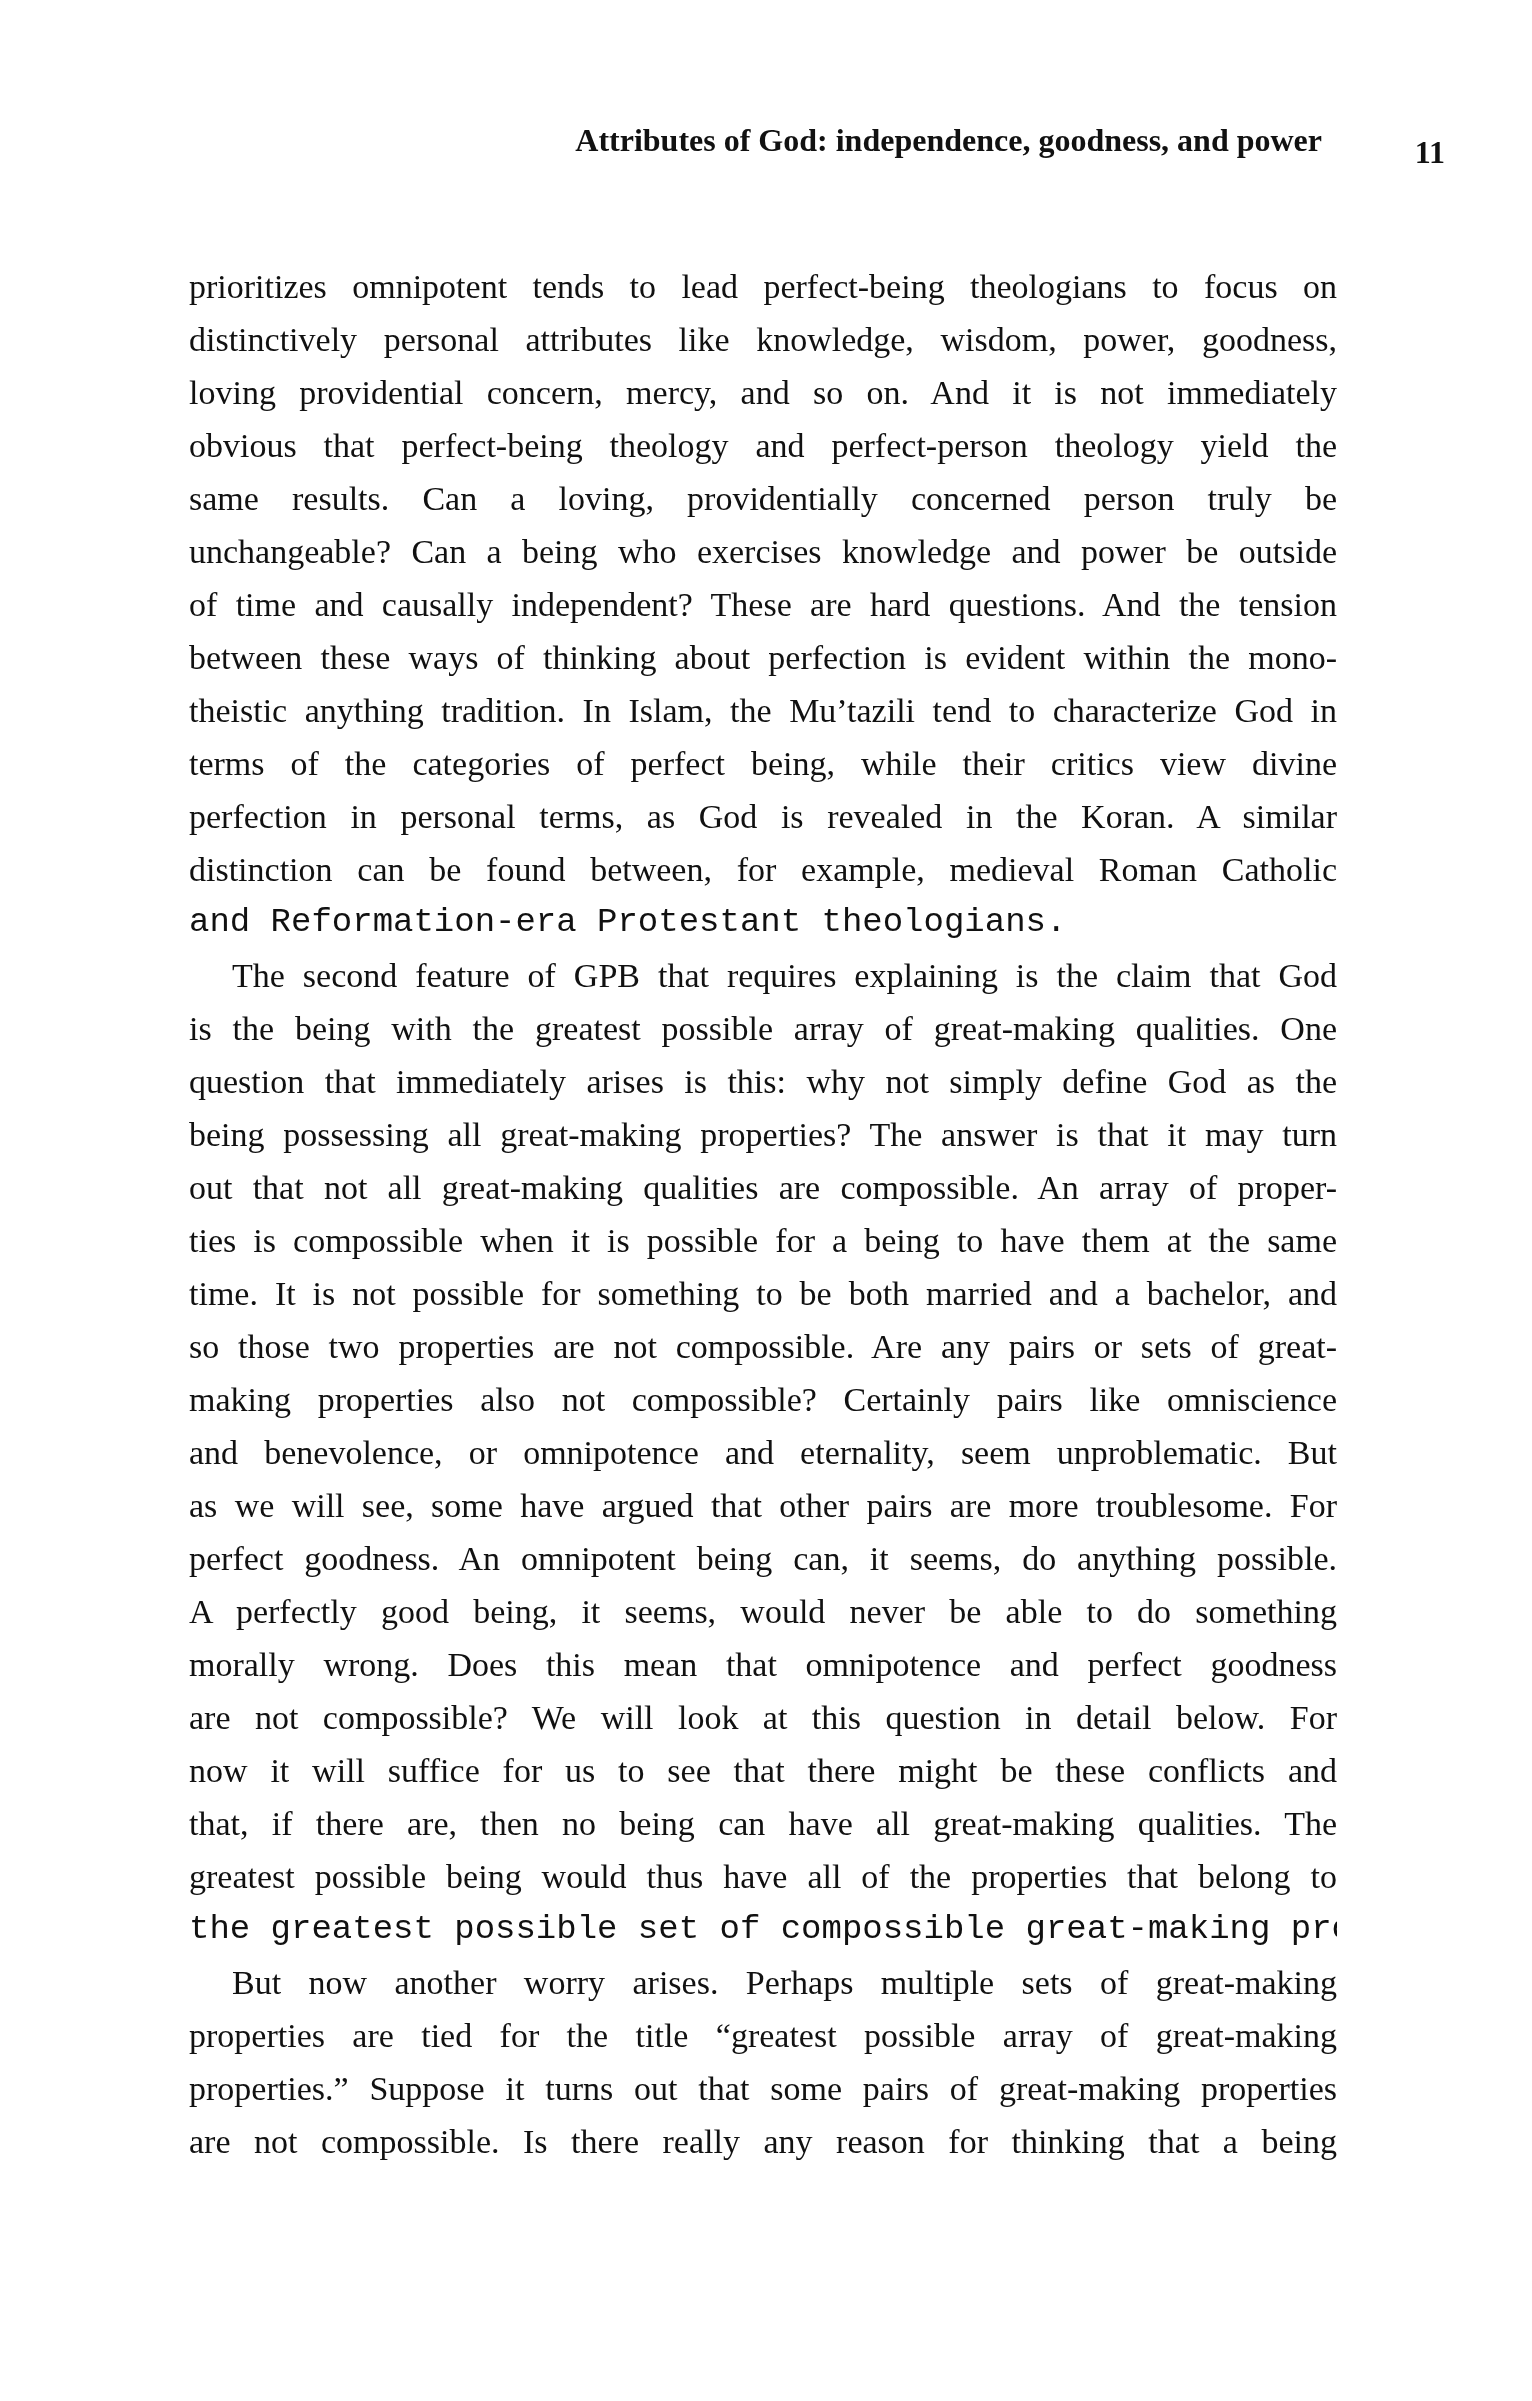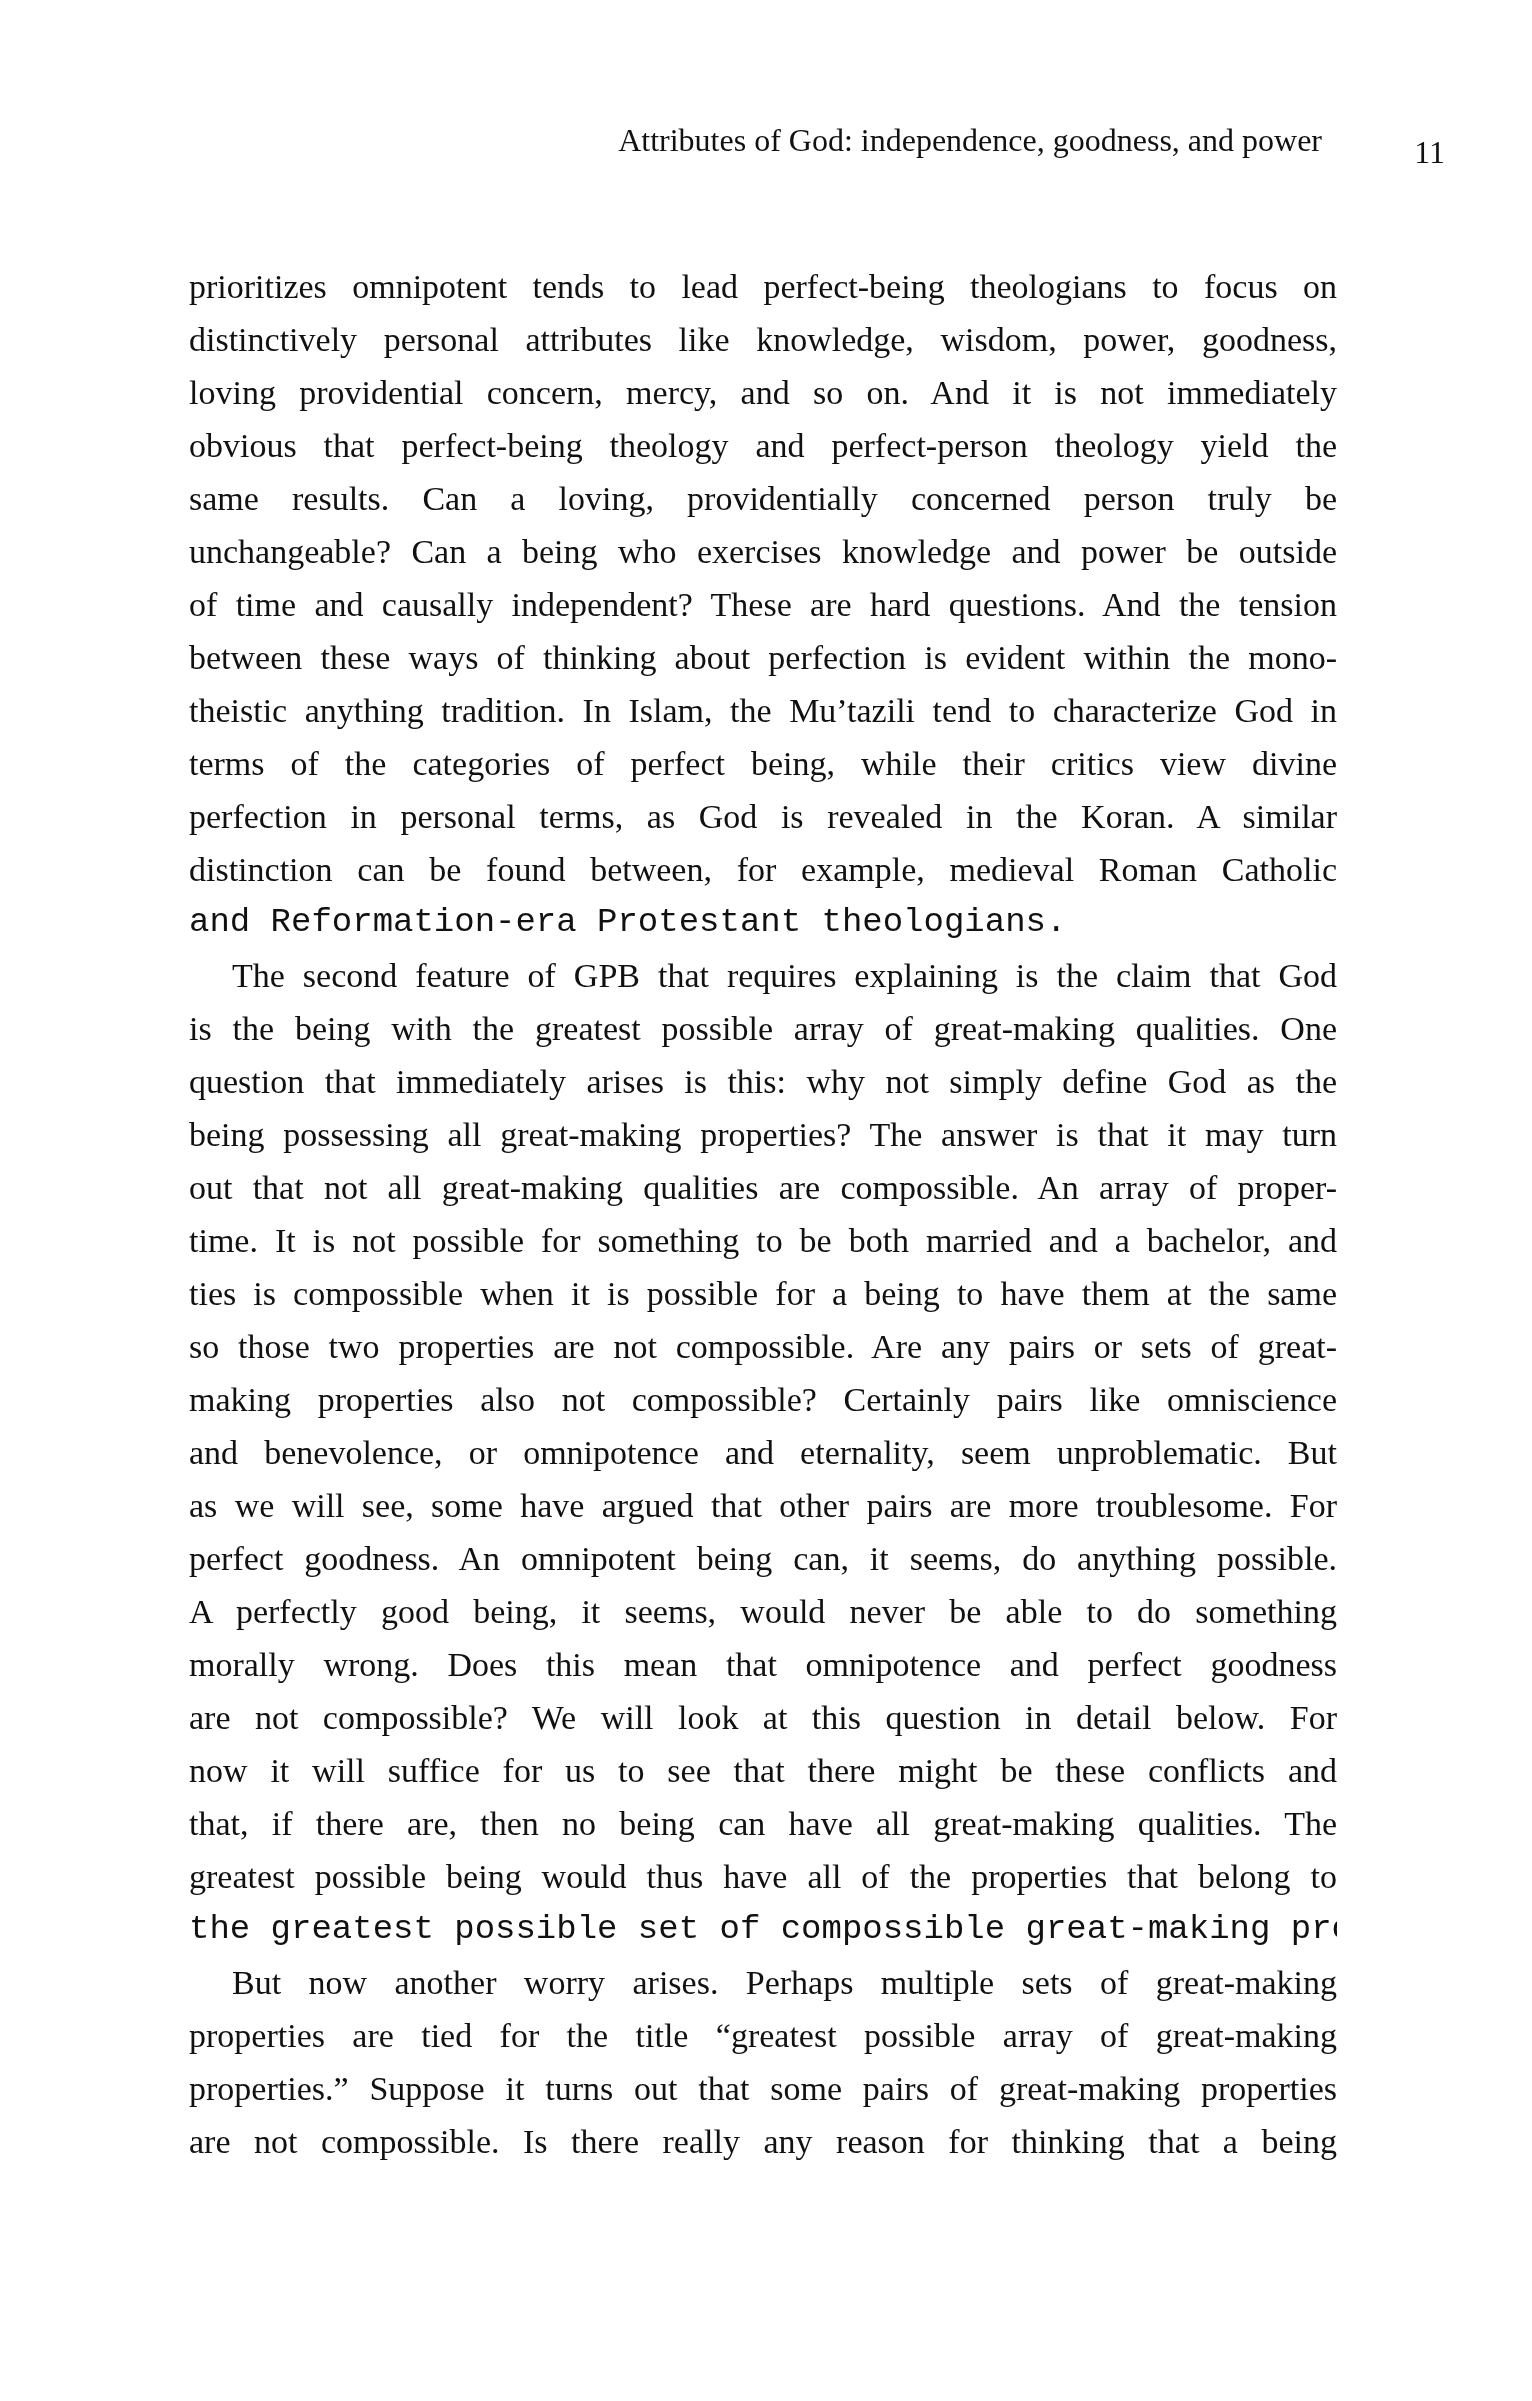--- a/index.html
+++ b/index.html
@@ -16,20 +16,21 @@
       color: #111111;
     }
     .running-head {
       position: absolute;
       top: 115px;
       left: 189px;
       width: 1256px;
       height: 51px;
       font-size: 32px;
       line-height: 51px;
+      font-weight: bold;
     }
     .running-title {
       position: absolute;
       right: 123px;
       top: 0;
       white-space: nowrap;
     }
     .page-number {
       position: absolute;
       right: 0;
@@ -84,22 +85,22 @@
     <span class="line">distinction can be found between, for example, medieval Roman Catholic</span>
     <span class="line last">and Reformation-era Protestant theologians.</span>
   </div>
 
   <div class="paragraph">
     <span class="line indent">The second feature of GPB that requires explaining is the claim that God</span>
     <span class="line">is the being with the greatest possible array of great-making qualities. One</span>
     <span class="line">question that immediately arises is this: why not simply define God as the</span>
     <span class="line">being possessing all great-making properties? The answer is that it may turn</span>
     <span class="line">out that not all great-making qualities are compossible. An array of proper-</span>
+    <span class="line">ties is compossible when it is possible for a being to have them at the same</span>
     <span class="line">time. It is not possible for something to be both married and a bachelor, and</span>
-    <span class="line">ties is compossible when it is possible for a being to have them at the same</span>
     <span class="line">so those two properties are not compossible. Are any pairs or sets of great-</span>
     <span class="line">making properties also not compossible? Certainly pairs like omniscience</span>
     <span class="line">and benevolence, or omnipotence and eternality, seem unproblematic. But</span>
     <span class="line">as we will see, some have argued that other pairs are more troublesome. For</span>
     <span class="line">perfect goodness. An omnipotent being can, it seems, do anything possible.</span>
     <span class="line">A perfectly good being, it seems, would never be able to do something</span>
     <span class="line">morally wrong. Does this mean that omnipotence and perfect goodness</span>
     <span class="line">are not compossible? We will look at this question in detail below. For</span>
     <span class="line">now it will suffice for us to see that there might be these conflicts and</span>
     <span class="line">that, if there are, then no being can have all great-making qualities. The</span>

